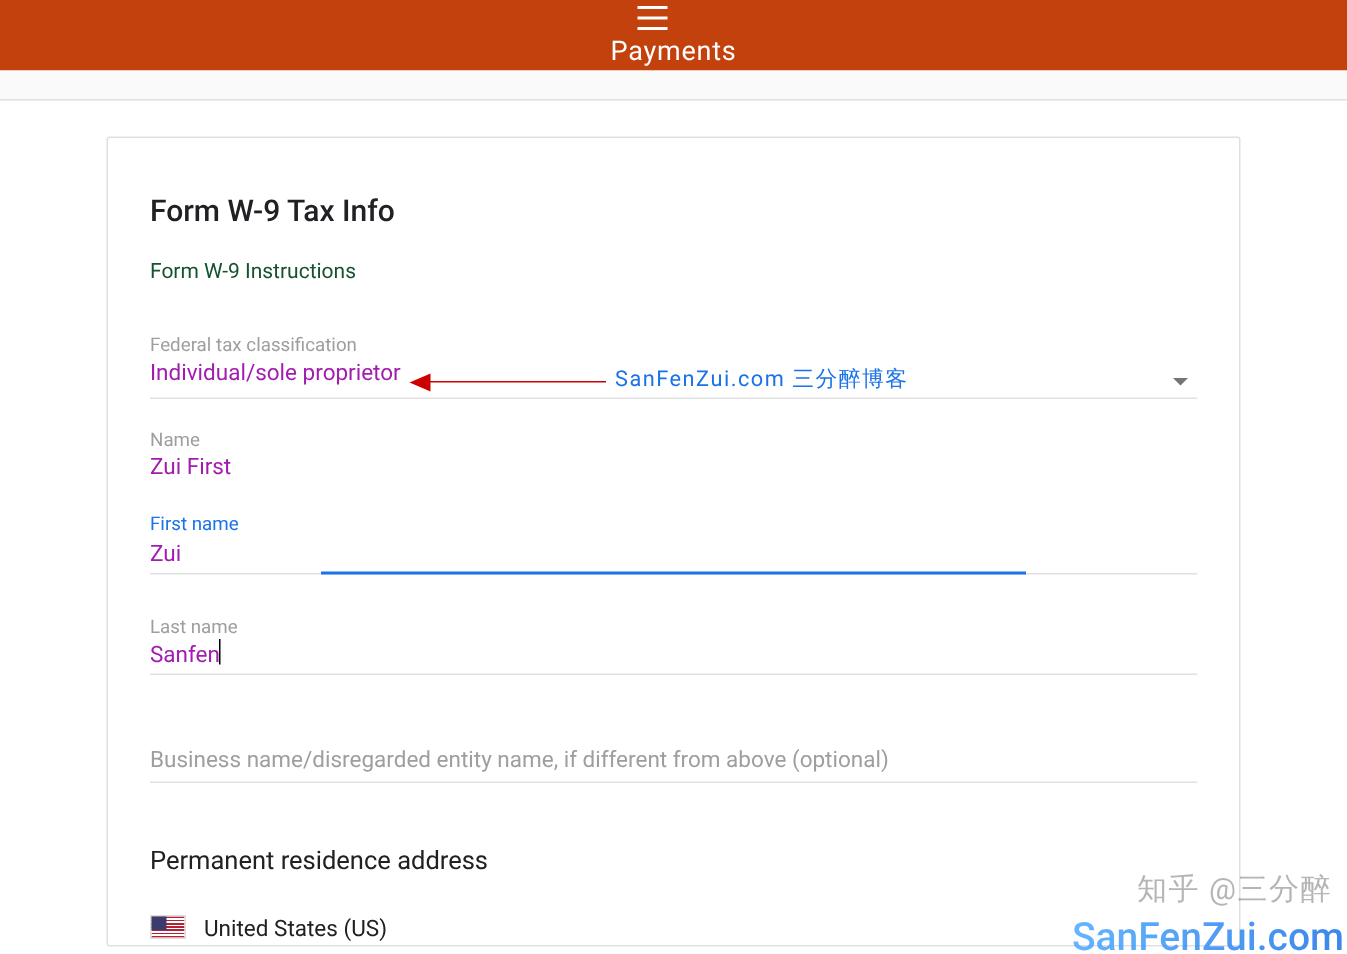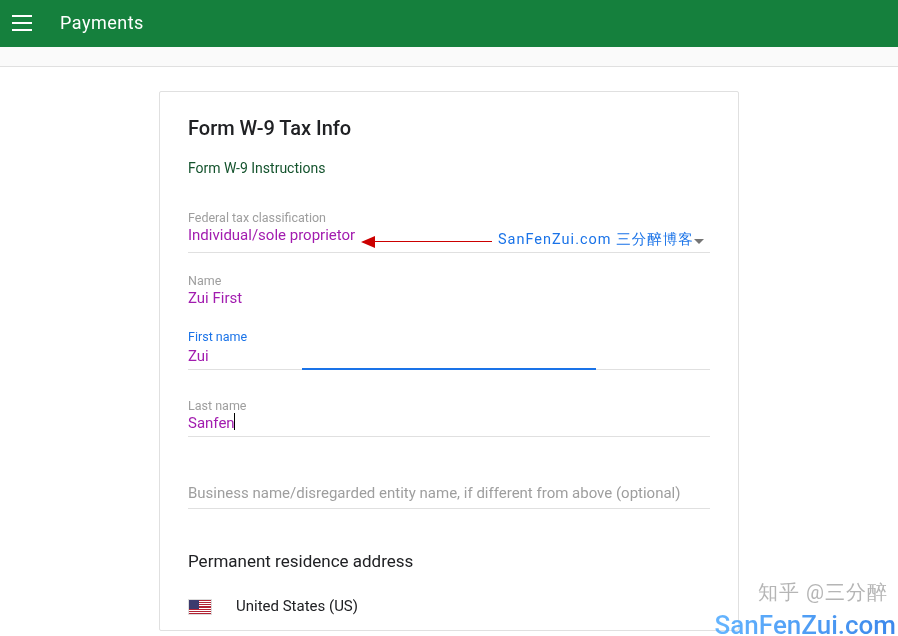--- a/index.html
+++ b/index.html
@@ -10,25 +10,26 @@
     }
     html, body {
       width: 898px;
       height: 636px;
       overflow: hidden;
       background: #fff;
       position: relative;
     }
     .app-bar {
       height: 47px;
-      background: #15803d;
+      background: #c2410c;
       color: #fff;
       display: flex;
       align-items: center;
       padding: 0 12px 2px 12px;
+      flex-direction: column;
     }
     .hamburger {
       width: 24px;
       height: 24px;
       display: flex;
       flex-direction: column;
       justify-content: center;
       gap: 5px;
       cursor: pointer;
       margin-right: 24px;
@@ -48,26 +49,26 @@
       height: 20px;
       background: #fafafa;
       border-bottom: 1px solid #e0e0e0;
     }
     .card-wrap {
       display: flex;
       justify-content: center;
       padding-top: 24px;
     }
     .card {
-      width: 580px;
+      width: 756px;
       min-height: 540px;
       background: #fff;
       border: 1px solid #e0e0e0;
       border-radius: 2px;
-      padding: 24px 28px 0 28px;
+      padding: 36px 28px 0 28px;
     }
     .card h1 {
       font-size: 20px;
       font-weight: 500;
       color: #202124;
       margin-bottom: 18px;
     }
     .instructions-link {
       font-size: 14px;
       color: #14532d;
@@ -182,22 +183,22 @@
       white-space: nowrap;
     }
     .section-heading {
       font-size: 17px;
       color: #202124;
       font-weight: 400;
       margin-bottom: 26px;
     }
     .country-row {
       display: flex;
-      align-items: flex-end;
-      gap: 24px;
+      align-items: flex-start;
+      gap: 12px;
       font-size: 15px;
       color: #202124;
     }
     .flag {
       width: 24px;
       height: 16px;
       background: linear-gradient(to bottom,
         #b22234 0%, #b22234 7.7%,
         #fff 7.7%, #fff 15.4%,
         #b22234 15.4%, #b22234 23.1%,

